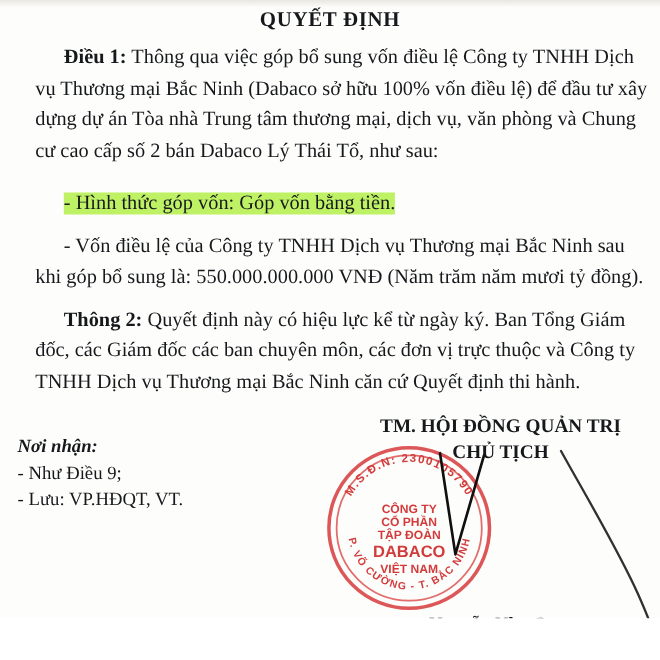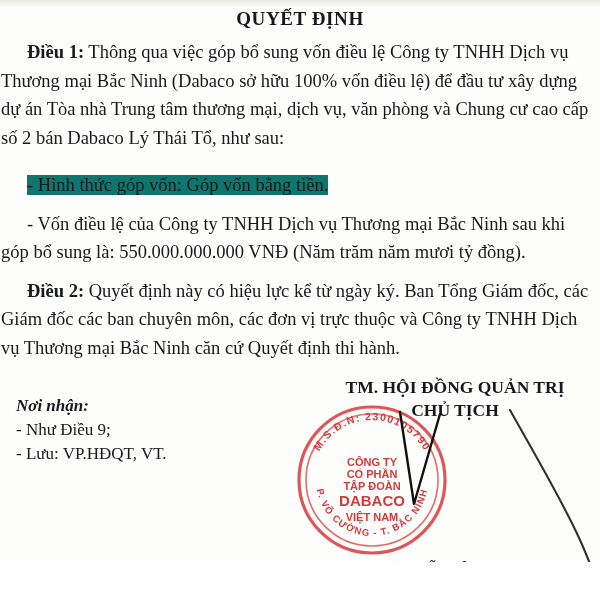--- a/index.html
+++ b/index.html
@@ -34,21 +34,21 @@
     top: 8px;
     left: 0;
     width: 100%;
     text-align: center;
     font-size: 19px;
     font-weight: bold;
     letter-spacing: 0.6px;
   }
   .body-text {
     position: absolute;
-    left: 1px;
+    left: 32px;
     right: 8px;
     top: 38px;
     font-size: 18.5px;
     line-height: 28.5px;
   }
   .para {
     margin: 0 0 1px 0;
     text-indent: 26px;
   }
   .para.dash { text-indent: 26px; }
@@ -141,33 +141,33 @@
     <p class="para">
       <span class="lbl">Điều 1:</span><span> Thông qua việc góp bổ sung vốn điều lệ Công ty TNHH Dịch vụ Thương mại Bắc Ninh (Dabaco sở hữu 100% vốn điều lệ) để đầu tư xây dựng dự án Tòa nhà Trung tâm thương mại, dịch vụ, văn phòng và Chung cư cao cấp số 2 bán Dabaco Lý Thái Tổ, như sau:</span>
     </p>
 
     <div class="spacer"></div>
 
 
     <div class="spacer"></div>
 
     <p class="para dash">
-      <span class="hl" style="background: #0f766e;">- Hình thức góp vốn: Góp vốn bằng tiền.</span>
+      <span class="hl" style="background: #bef264;">- Hình thức góp vốn: Góp vốn bằng tiền.</span>
     </p>
 
     <div class="spacer"></div>
 
     <p class="para dash">
       <span>- Vốn điều lệ của Công ty TNHH Dịch vụ Thương mại Bắc Ninh sau khi góp bổ sung là: 550.000.000.000 VNĐ (Năm trăm năm mươi tỷ đồng).</span>
     </p>
 
     <div class="spacer"></div>
 
     <p class="para">
-      <span class="lbl">Điều 2:</span><span> Quyết định này có hiệu lực kể từ ngày ký. Ban Tổng Giám đốc, các Giám đốc các ban chuyên môn, các đơn vị trực thuộc và Công ty TNHH Dịch vụ Thương mại Bắc Ninh căn cứ Quyết định thi hành.</span>
+      <span class="lbl">Thông 2:</span><span> Quyết định này có hiệu lực kể từ ngày ký. Ban Tổng Giám đốc, các Giám đốc các ban chuyên môn, các đơn vị trực thuộc và Công ty TNHH Dịch vụ Thương mại Bắc Ninh căn cứ Quyết định thi hành.</span>
     </p>
 
   </div>
 
   <div class="recipients">
     <div class="hdr">Nơi nhận:</div>
     <div class="item">- Như Điều 9;</div>
     <div class="item">- Lưu: VP.HĐQT, VT.</div>
   </div>
 

